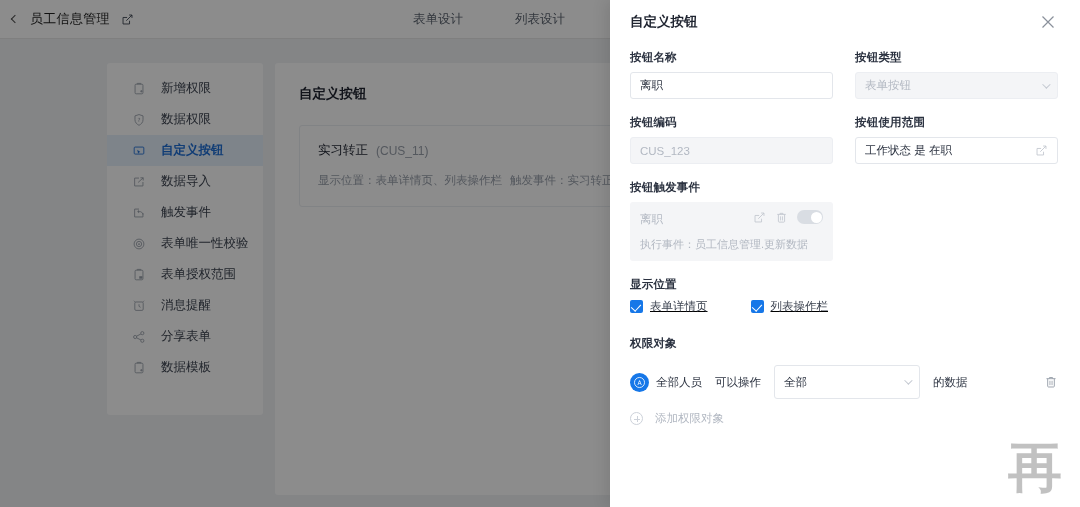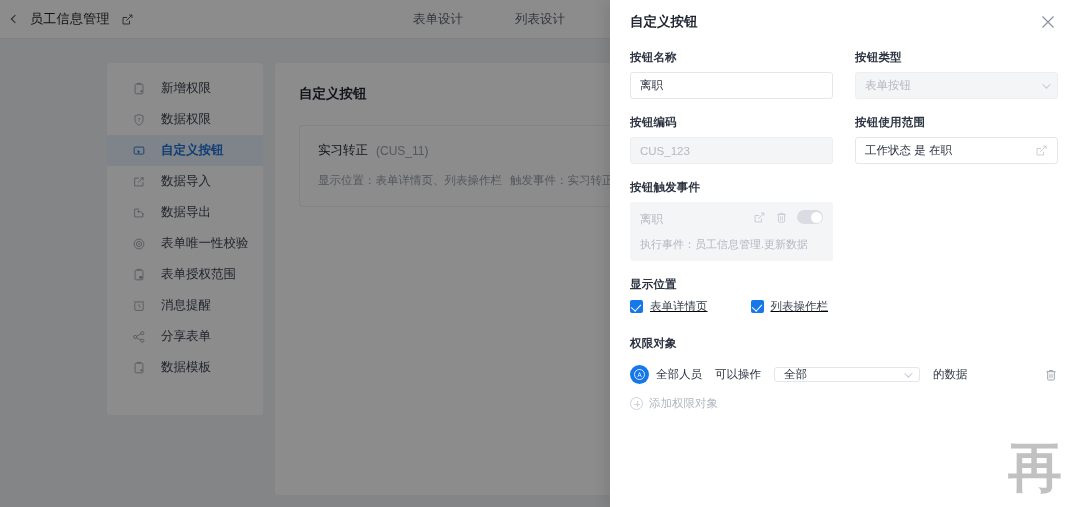--- a/index.html
+++ b/index.html
@@ -371,41 +371,41 @@
     font-size: 11.5px;
     color: #2b3240;
   }
   .perm-text {
     font-size: 11.5px;
     color: #2b3240;
     white-space: nowrap;
   }
   .perm-select {
     width: 146px;
-    height: 15px;
+    height: 34px;
     border: 1px solid #e3e6eb;
     border-radius: 3px;
     display: flex;
     align-items: center;
     padding: 0 9px;
     font-size: 11.5px;
     color: #2b3240;
   }
   .perm-del {
     margin-left: auto;
     color: #9aa1ac;
     display: flex;
     align-items: center;
   }
 
   .add-link {
     margin-top: 12px;
     display: flex;
     align-items: center;
-    gap: 6px;
+    gap: 12px;
     font-size: 11.5px;
     color: #b2b8c2;
   }
   .plus-circle {
     width: 13px; height: 13px;
     border: 1px solid #cdd2da;
     border-radius: 50%;
     position: relative;
     flex: 0 0 13px;
   }
@@ -529,21 +529,21 @@
           <span class="nlabel">数据导入</span>
         </div>
         <div class="nav-item">
           <span class="nico">
             <svg width="14" height="14" viewBox="0 0 16 16">
                 <path d="M3 3.5h5M3 3.5v9h9.5V8" fill="none" stroke="currentColor" stroke-width="1"></path>
                 <path d="M8 6.5c2.6-.4 4 1 4.6 3.3" fill="none" stroke="currentColor" stroke-width="1"></path>
                 <path d="M8 4.6v3.6l-2-1.8z" fill="currentColor"></path>
               </svg>
           </span>
-          <span class="nlabel">数据导出</span>
+          <span class="nlabel">触发事件</span>
         </div>
         <div class="nav-item">
           <span class="nico">
             <svg width="14" height="14" viewBox="0 0 16 16">
                 <circle cx="8" cy="8" r="5.6" fill="none" stroke="currentColor" stroke-width="1"></circle>
                 <circle cx="8" cy="8" r="3" fill="none" stroke="currentColor" stroke-width="1"></circle>
                 <circle cx="8" cy="8" r="1" fill="currentColor"></circle>
               </svg>
           </span>
           <span class="nlabel">表单唯一性校验</span>

